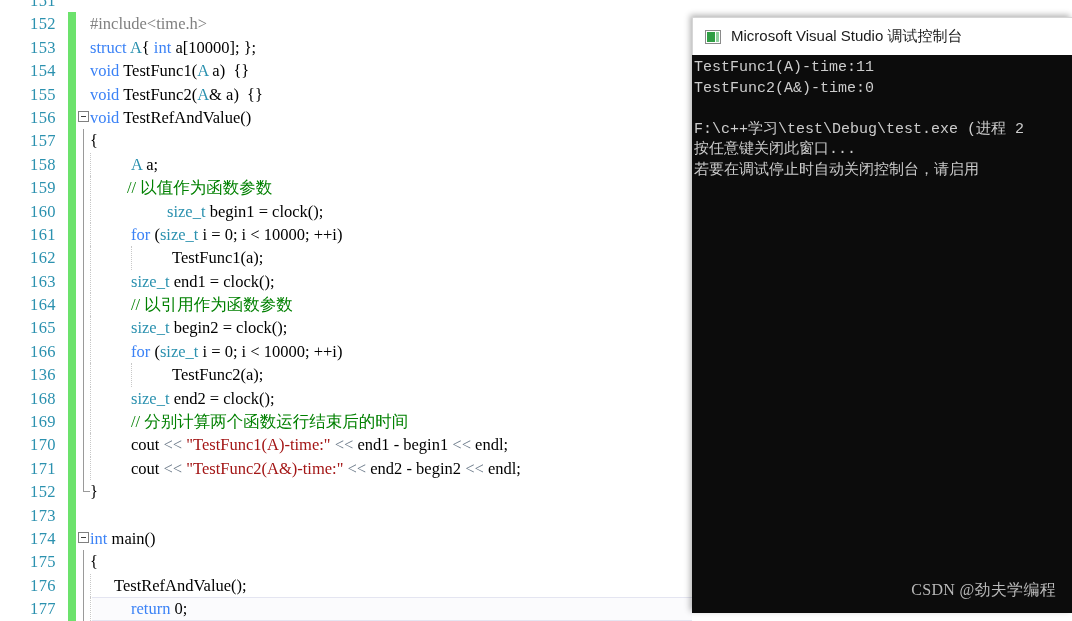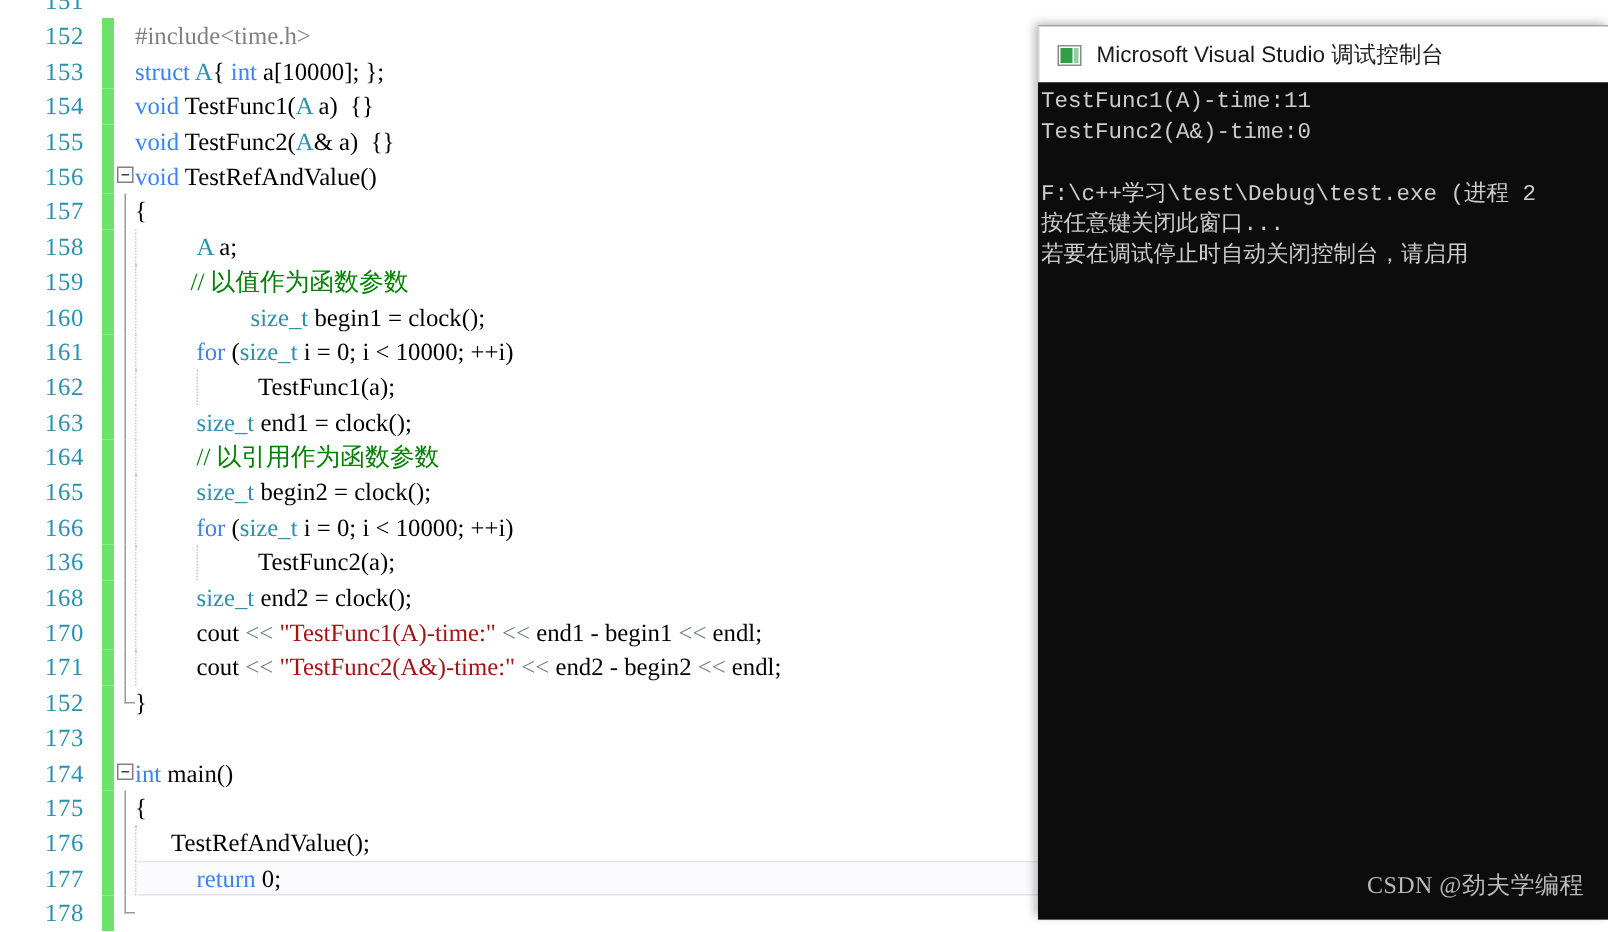--- a/index.html
+++ b/index.html
@@ -184,20 +184,21 @@
         <div class="row"><span class="ln">159</span><div class="chbar"></div><div class="foldline"></div><div class="guide" style="left: 90px;"></div><span class="code" style="left: 127px;"><span class="c">// 以值作为函数参数</span></span></div>
         <div class="row"><span class="ln">160</span><div class="chbar"></div><div class="foldline"></div><div class="guide" style="left: 90px;"></div><span class="code" style="left: 131px; margin-left: 36px;"><span class="t">size_t</span><span class="n"> begin1 = clock();</span></span></div>
         <div class="row"><span class="ln">161</span><div class="chbar"></div><div class="foldline"></div><div class="guide" style="left: 90px;"></div><span class="code" style="left: 131px;"><span class="k">for</span><span class="n"> (</span><span class="t">size_t</span><span class="n"> i = 0; i </span><span class="n">&lt;</span><span class="n"> 10000; ++i)</span></span></div>
         <div class="row"><span class="ln">162</span><div class="chbar"></div><div class="foldline"></div><div class="guide" style="left: 90px;"></div><div class="guide" style="left: 131px;"></div><span class="code" style="left: 172px;"><span class="n">TestFunc1(a);</span></span></div>
         <div class="row"><span class="ln">163</span><div class="chbar"></div><div class="foldline"></div><div class="guide" style="left: 90px;"></div><span class="code" style="left: 131px;"><span class="t">size_t</span><span class="n"> end1 = clock();</span></span></div>
         <div class="row"><span class="ln">164</span><div class="chbar"></div><div class="foldline"></div><div class="guide" style="left: 90px;"></div><span class="code" style="left: 131px;"><span class="c">// 以引用作为函数参数</span></span></div>
         <div class="row"><span class="ln">165</span><div class="chbar"></div><div class="foldline"></div><div class="guide" style="left: 90px;"></div><span class="code" style="left: 131px;"><span class="t">size_t</span><span class="n"> begin2 = clock();</span></span></div>
         <div class="row"><span class="ln">166</span><div class="chbar"></div><div class="foldline"></div><div class="guide" style="left: 90px;"></div><span class="code" style="left: 131px;"><span class="k">for</span><span class="n"> (</span><span class="t">size_t</span><span class="n"> i = 0; i </span><span class="n">&lt;</span><span class="n"> 10000; ++i)</span></span></div>
         <div class="row"><span class="ln">136</span><div class="chbar"></div><div class="foldline"></div><div class="guide" style="left: 90px;"></div><div class="guide" style="left: 131px;"></div><span class="code" style="left: 172px;"><span class="n">TestFunc2(a);</span></span></div>
         <div class="row"><span class="ln">168</span><div class="chbar"></div><div class="foldline"></div><div class="guide" style="left: 90px;"></div><span class="code" style="left: 131px;"><span class="t">size_t</span><span class="n"> end2 = clock();</span></span></div>
+        <div class="row"><span class="ln">169</span><div class="chbar"></div><div class="foldline"></div><div class="guide" style="left: 90px;"></div><span class="code" style="left: 131px;"><span class="c">// 分别计算两个函数运行结束后的时间</span></span></div>
         <div class="row"><span class="ln">170</span><div class="chbar"></div><div class="foldline"></div><div class="guide" style="left: 90px;"></div><span class="code" style="left: 131px;"><span class="n">cout </span><span class="op">&lt;&lt;</span><span class="n"> </span><span class="s">"TestFunc1(A)-time:"</span><span class="n"> </span><span class="op">&lt;&lt;</span><span class="n"> end1 - begin1 </span><span class="op">&lt;&lt;</span><span class="n"> endl;</span></span></div>
         <div class="row"><span class="ln">171</span><div class="chbar"></div><div class="foldline"></div><div class="guide" style="left: 90px;"></div><span class="code" style="left: 131px;"><span class="n">cout </span><span class="op">&lt;&lt;</span><span class="n"> </span><span class="s">"TestFunc2(A&amp;)-time:"</span><span class="n"> </span><span class="op">&lt;&lt;</span><span class="n"> end2 - begin2 </span><span class="op">&lt;&lt;</span><span class="n"> endl;</span></span></div>
         <div class="row"><span class="ln">152</span><div class="chbar"></div><div class="foldend"></div><span class="code" style="left: 90px;"><span class="n">}</span></span></div>
         <div class="row"><span class="ln">173</span><div class="chbar"></div></div>
         <div class="row"><span class="ln">174</span><div class="chbar"></div><div class="fold"></div><span class="code" style="left: 90px;"><span class="k">int</span><span class="n"> main()</span></span></div>
         <div class="row"><span class="ln">175</span><div class="chbar"></div><div class="foldline"></div><span class="code" style="left: 90px;"><span class="n">{</span></span></div>
         <div class="row"><span class="ln">176</span><div class="chbar"></div><div class="foldline"></div><div class="guide" style="left: 90px;"></div><span class="code" style="left: 114px;"><span class="n">TestRefAndValue();</span></span></div>
         <div class="row"><div class="curline"></div><span class="ln">177</span><div class="chbar"></div><div class="foldline"></div><div class="guide" style="left: 90px;"></div><span class="code" style="left: 131px;"><span class="k">return</span><span class="n"> 0;</span></span></div>
         <div class="row"><span class="ln">178</span><div class="chbar"></div><div class="foldend"></div><span class="code" style="left: 90px;"></span></div>
       </div>

